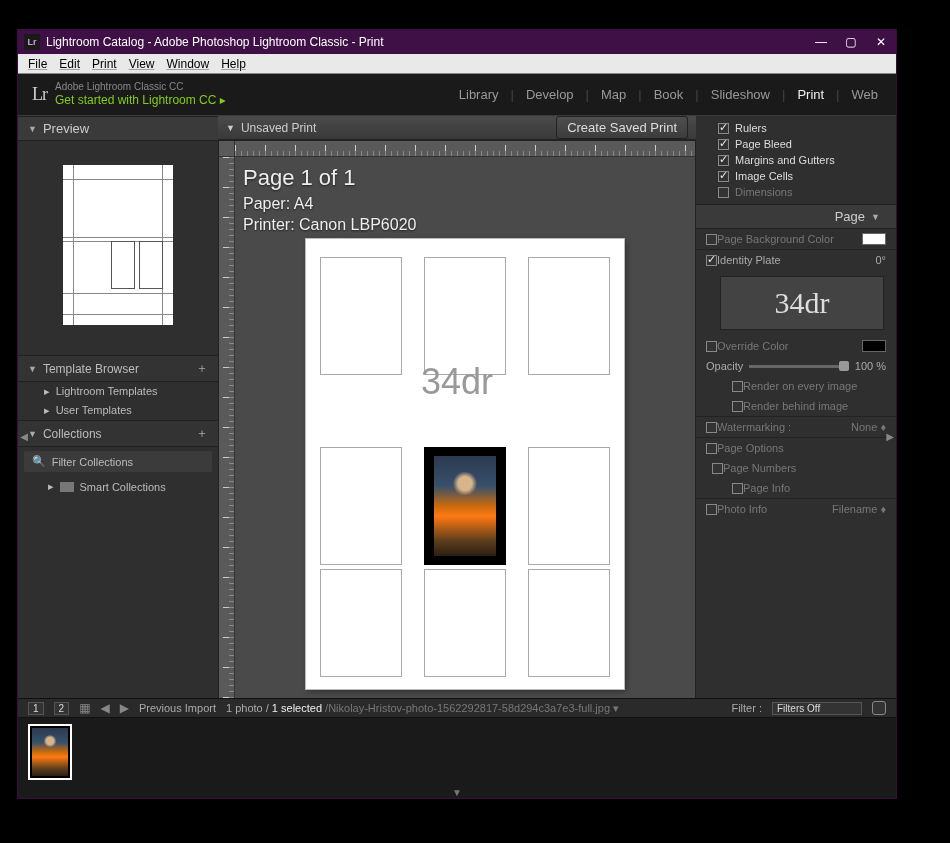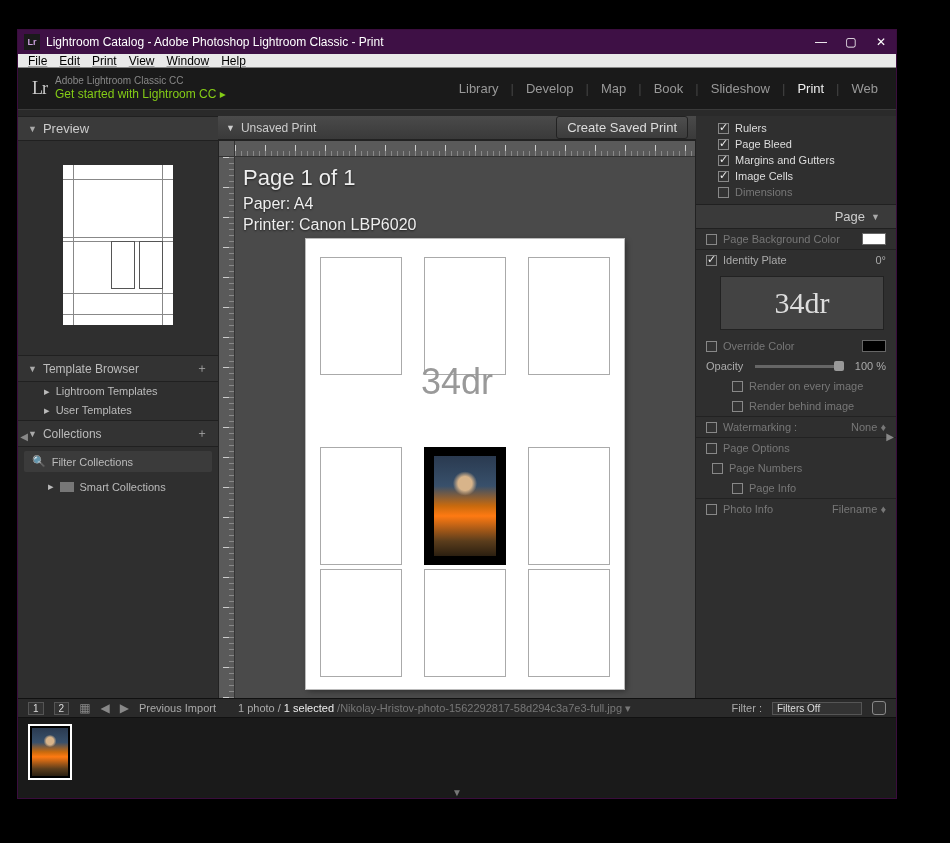--- a/index.html
+++ b/index.html
@@ -4,21 +4,21 @@
 <style>
   * { margin:0; padding:0; box-sizing:border-box; font-family:"Segoe UI",Arial,sans-serif; }
   body { background:#000; width:950px; height:843px; overflow:hidden; position:relative; }
   .window { position:absolute; left:17px; top:29px; width:880px; height:770px; background:#2a2a2a; border:1px solid #3a0d3d; }
   
   .titlebar { height:24px; background:#3e1045; display:flex; align-items:center; color:#fff; font-size:12px; }
   .titlebar .app-icon { width:16px; height:16px; margin:0 6px; background:#1a1a1a; display:flex; align-items:center; justify-content:center; font-size:9px; font-weight:bold; color:#c9a0dc; }
   .titlebar .title-text { flex:1; }
   .titlebar .win-btn { width:30px; height:24px; display:flex; align-items:center; justify-content:center; color:#fff; font-size:12px; }
   
-  .menubar { height:14px; background:#e9e9e9; display:flex; align-items:center; font-size:12px; color:#000; padding-left:4px; border-bottom:1px solid #888; }
+  .menubar { height:20px; background:#e9e9e9; display:flex; align-items:center; font-size:12px; color:#000; padding-left:4px; border-bottom:1px solid #888; }
   .menubar span { padding:0 6px; text-decoration:underline; text-decoration-color:rgba(0,0,0,0.3); }
   
   .header { height:42px; background:#1a1a1a; border-bottom:1px solid #3a3a3a; display:flex; align-items:center; padding:0 14px; }
   .lr-logo { font-family:serif; color:#ccc; font-size:18px; letter-spacing:-1px; margin-right:8px; }
   .subt { color:#888; font-size:10px; line-height:1.2; }
   .subt .g { color:#84cc16; font-size:12px; }
   .modules { margin-left:auto; display:flex; align-items:center; color:#999; font-size:13px; gap:4px; }
   .modules span { padding:0 4px; }
   .modules .sep { color:#444; padding:0 4px; }
   .modules .active { color:#eee; }
@@ -71,21 +71,21 @@
   .checkbox { width:12px; height:12px; border:1px solid #777; background:#333; }
   .arrow-btn { color:#888; font-size:13px; }
   .use-select { color:#ddd; }
   .page-ind { margin-left:auto; }
   
   .r-pad { padding:4px 10px; color:#ddd; font-size:11px; }
   .chk-line { display:flex; align-items:center; gap:6px; padding:2px 0; }
   .chk { width:11px; height:11px; border:1px solid #888; background:#333; position:relative; }
   .chk.on::after { content:"✓"; position:absolute; top:-3px; left:0; font-size:11px; color:#eee; }
   .r-sect { background:#3a3a3a; color:#ccc; font-size:13px; padding:4px 10px; border-top:1px solid #202020; border-bottom:1px solid #202020; display:flex; align-items:center; justify-content:flex-end; gap:6px; }
-  .r-row { display:flex; align-items:center; padding:4px 10px; font-size:11px; color:#aaa; gap:6px; }
+  .r-row { display:flex; align-items:center; padding:4px 10px; font-size:11px; color:#aaa; }
   .swatch { width:24px; height:12px; background:#fff; border:1px solid #666; margin-left:auto; }
   .id-plate { margin:6px 12px 6px 24px; height:54px; background:#434343; border:1px solid #222; display:flex; align-items:center; justify-content:center; color:#ddd; font-size:30px; font-family:serif; }
   .slider { flex:1; height:3px; background:#666; position:relative; margin:0 6px; }
   .slider .th { position:absolute; top:-4px; width:10px; height:10px; background:#999; border-radius:2px; }
   .r-muted { color:#777; }
   
   .right-bot { display:flex; gap:6px; padding:6px 6px 8px; }
   .r-btn { flex:1; background:linear-gradient(#4e4e4e,#3c3c3c); border:1px solid #222; color:#ddd; font-size:12px; height:24px; border-radius:3px; }
   .hl-ring { position:absolute; border:3px solid #e00; border-radius:6px; pointer-events:none; }
   
@@ -334,21 +334,21 @@
     <div class="edge-grip edge-right">▶</div>
   </div>
 
   <div class="filmstrip-top" style="top:668px">
     <span class="fs-box">1</span>
     <span class="fs-box">2</span>
     <span class="fs-ic">▦</span>
     <span class="fs-ic">◀</span>
     <span class="fs-ic">▶</span>
     <span>Previous Import</span>
-    <span style="margin-left:12px"><span>1 photo /</span> <span style="color:#eee">1 selected</span> <span class="r-muted">/Nikolay-Hristov-photo-1562292817-58d294c3a7e3-full.jpg ▾</span></span>
+    <span style=""><span>1 photo /</span> <span style="color:#eee">1 selected</span> <span class="r-muted">/Nikolay-Hristov-photo-1562292817-58d294c3a7e3-full.jpg ▾</span></span>
     <span style="margin-left:auto">Filter :</span>
     <span class="fs-box" style="width:90px">Filters Off</span>
     <span class="gear-icon"></span>
   </div>
   <div class="filmstrip" style="top:688px;height:68px">
     <div class="fs-thumb">
         <div class="photo-render"></div>
       </div>
   </div>
   <div class="bottom-arrow">▼</div>

